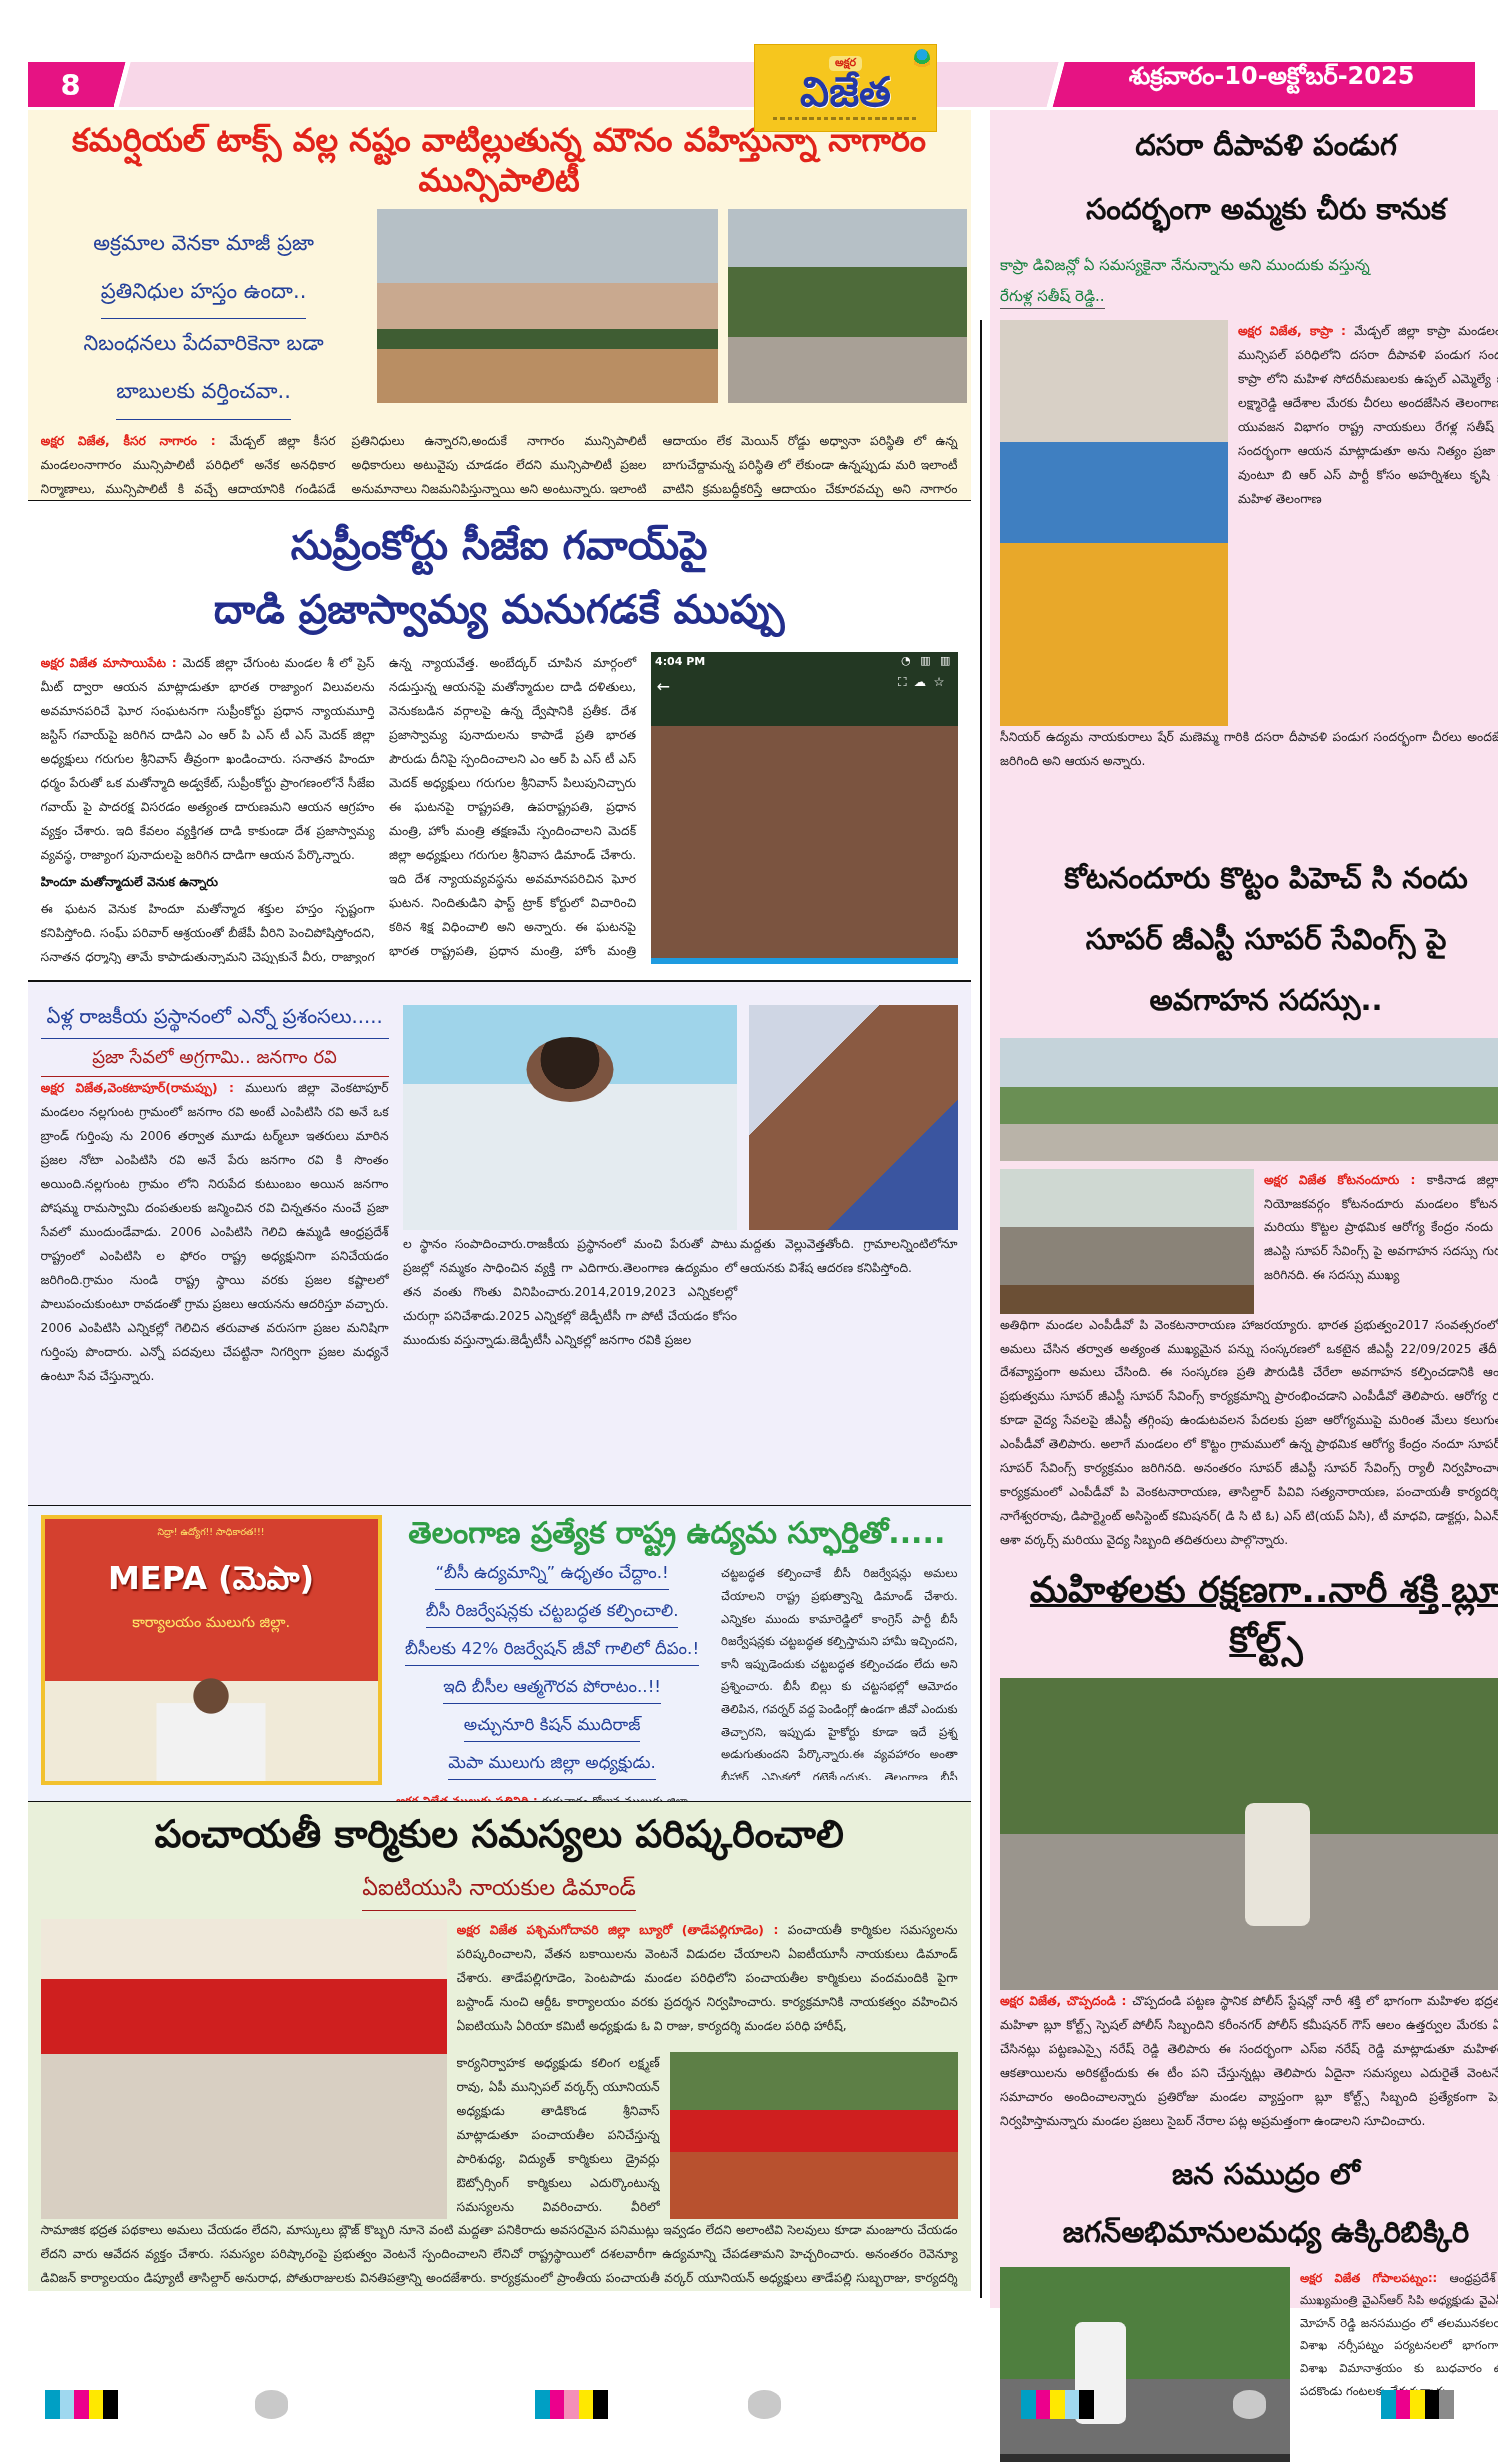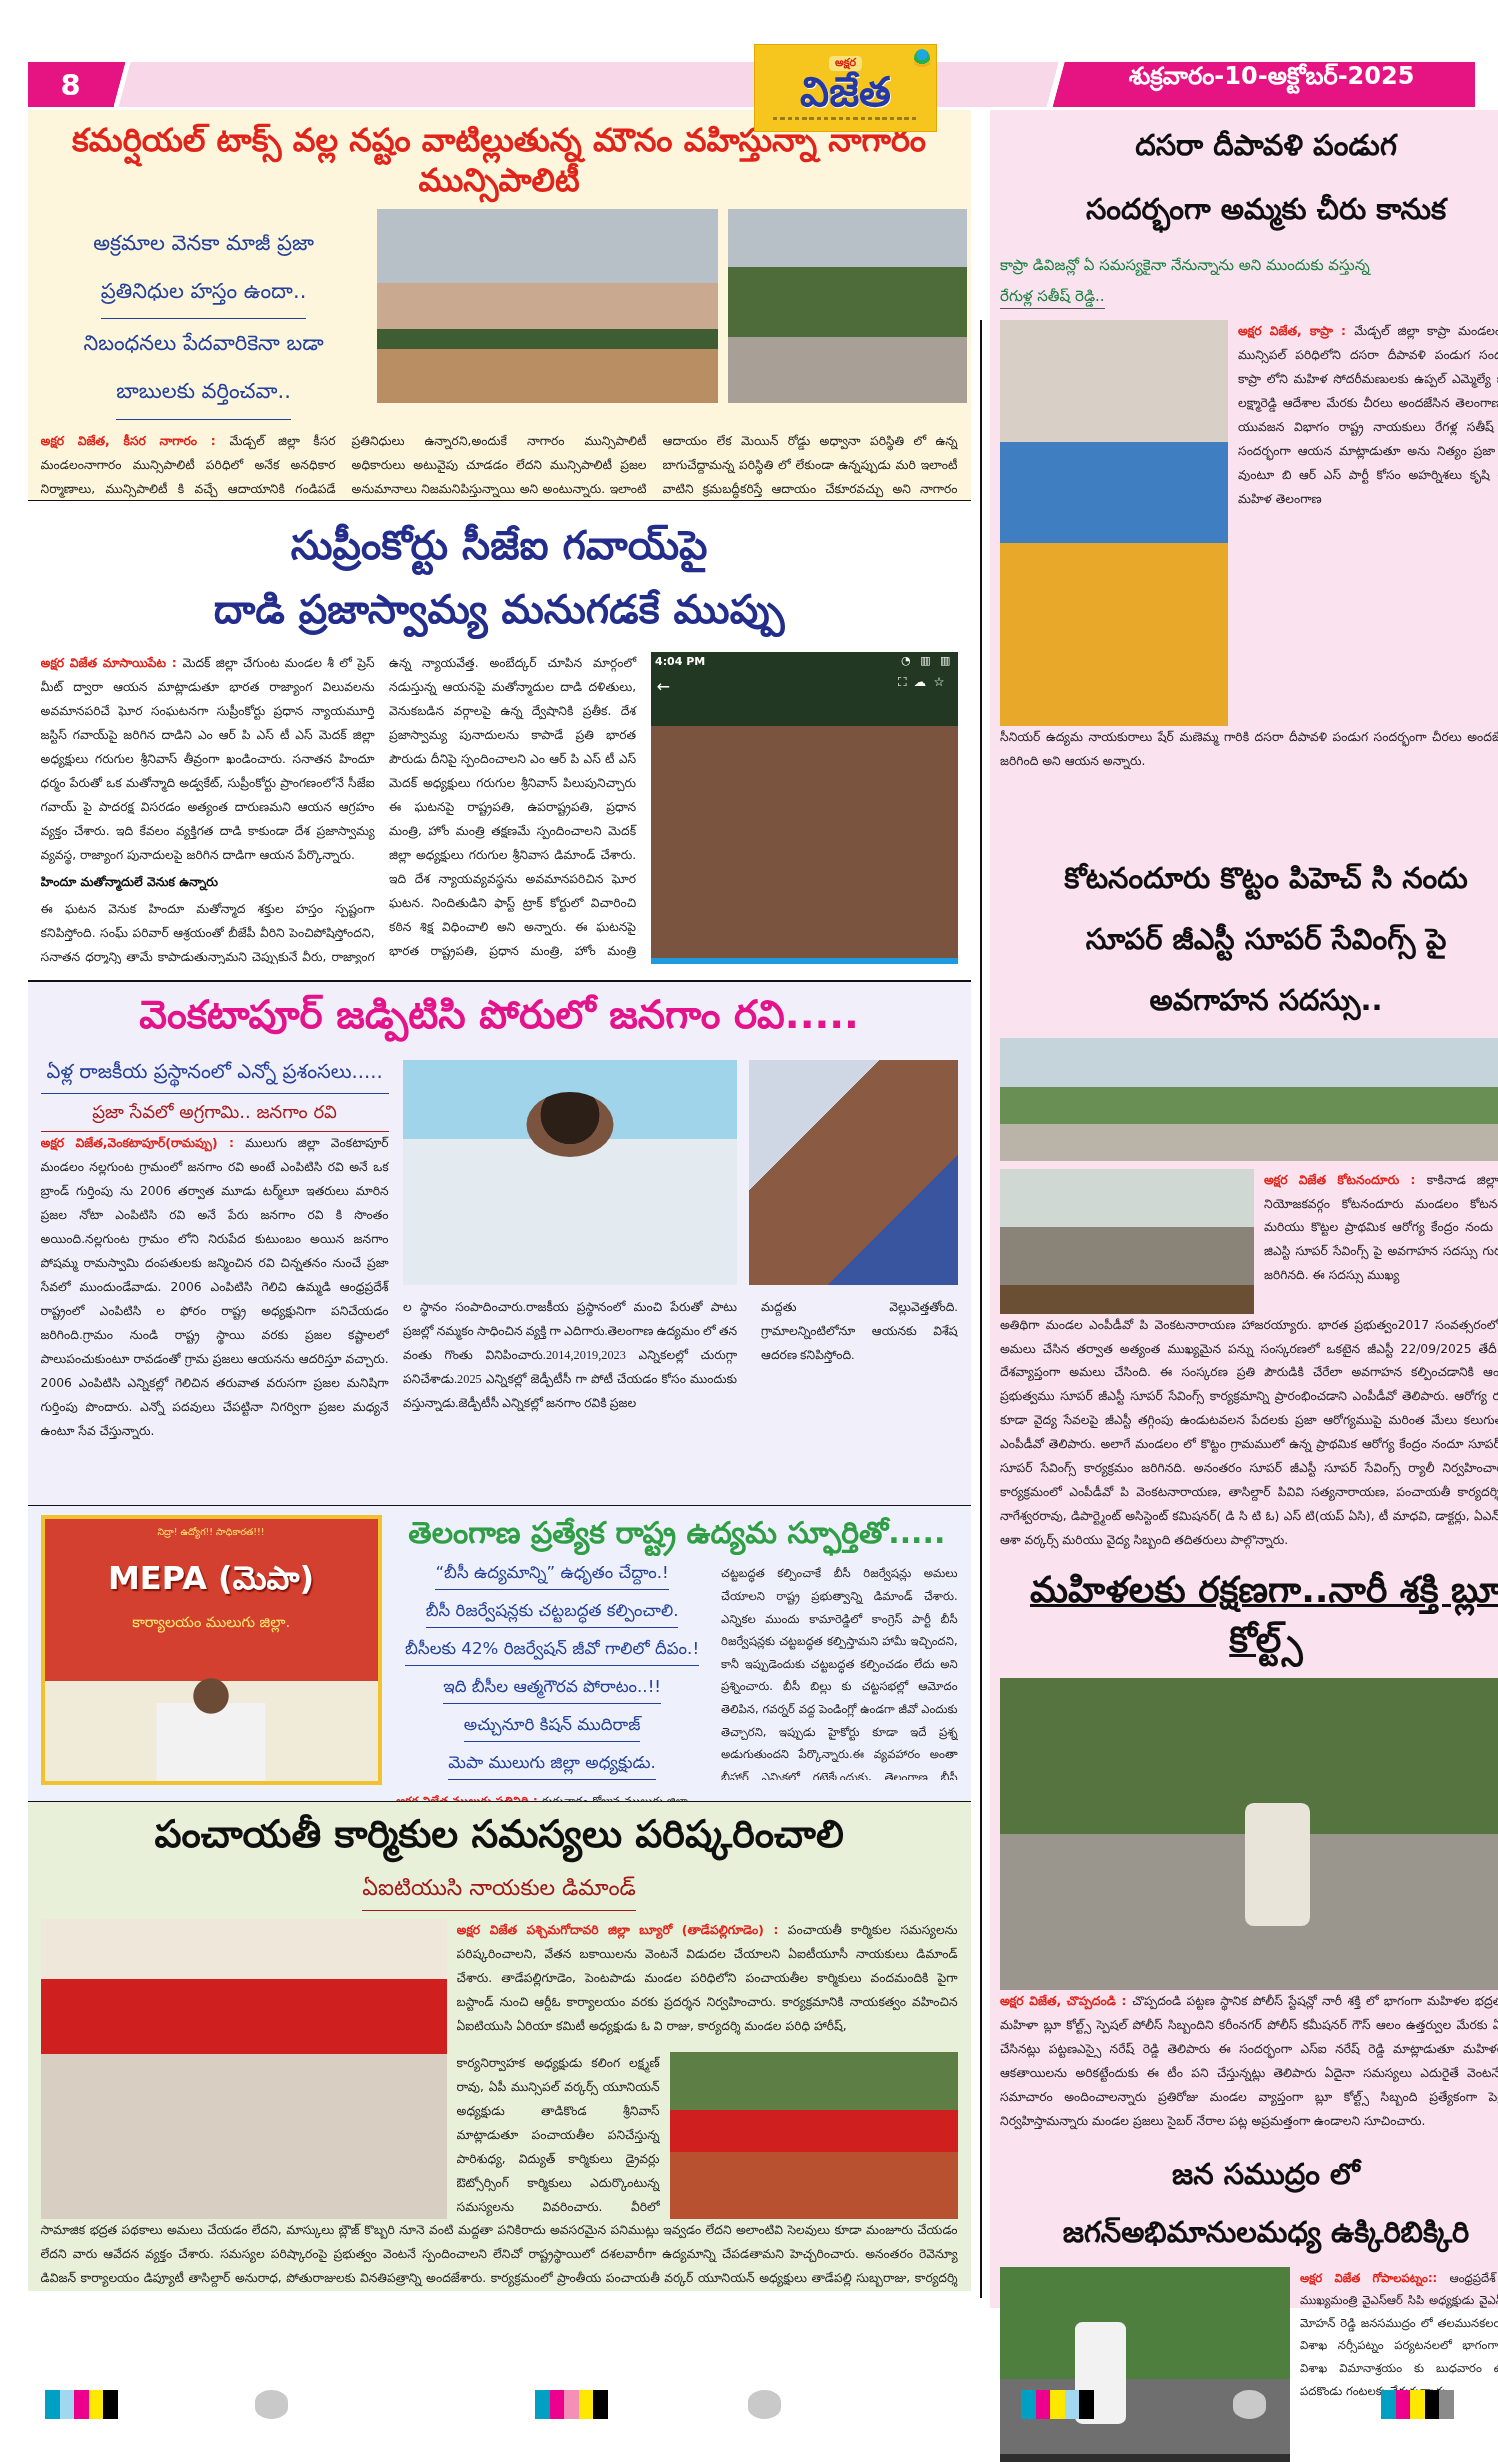--- a/index.html
+++ b/index.html
@@ -53,21 +53,21 @@
   .phone-nav{position:absolute;left:5.8px;top:25px;color:#fff;font-size:16px;}
   .phone-actions{position:absolute;right:5.8px;top:23px;color:#fff;font-size:12.3px;letter-spacing:7.3px;}
 
   
   .art-c{background:#f1effa;border-top:2.2px solid #111;padding:10px 13px 4.4px 13px;height:525px;overflow:hidden;}
   .art-c .headline{color:#e4128b;font-size:39px;font-weight:bold;text-align:center;}
   .c-grid{display:grid;grid-template-columns:348px 1fr;gap:14.5px;margin-top:13px;}
   .c-sub1{color:#23409a;font-size:19.6px;text-align:center;border-bottom:1.5px solid #23409a;padding-bottom:5.8px;}
   .c-sub2{color:#a81d1d;font-size:18px;text-align:center;border-bottom:1.5px solid #a81d1d;padding-bottom:4.4px;margin-top:7.3px;}
   .c-photos{display:grid;grid-template-columns:334px 1fr;gap:11.6px;}
-  .c-lower{display:grid;grid-template-columns:334px 1fr;gap:24px;margin-top:11px;height:181px;overflow:hidden;font-family:Liberation Serif, serif;}
+  .c-lower{display:grid;grid-template-columns:334px 1fr;gap:3px;margin-top:3px;height:181px;overflow:hidden;}
   .c-col1{margin-top:8.7px;height:341px;overflow:hidden;}
 
   
   .art-d{background:#eef1fb;border-top:1.5px solid #111;padding:8.7px 13px 4.4px 13px;height:296px;overflow:hidden;}
   .d-grid{display:grid;grid-template-columns:341px 1fr;gap:14.5px;}
   .d-right .headline{color:#2f9e45;font-size:30px;font-weight:bold;text-align:center;}
   .d-inner{display:grid;grid-template-columns:312px 1fr;gap:13px;margin-top:5.8px;}
   .d-subs div{color:#23409a;font-size:16.7px;text-align:center;margin:0 auto 10px auto;border-bottom:1.5px solid #23409a;
               display:table;padding-bottom:2.9px;}
   .d-body{height:218px;overflow:hidden;font-size:11.6px;}
@@ -201,21 +201,20 @@
             <span class="phone-icons">◔ ▥ ▥</span>
             <span class="phone-nav">←</span>
             <span class="phone-actions"><span>⛶</span><span>☁</span><span>☆</span></span>
           </div>
 
         </div>
       </div>
     </article>
 
     <article class="art-c">
-      <div class="headline">వెంకటాపూర్ జడ్పిటిసి పోరులో జనగాం రవి.....</div>
       <div class="c-grid">
         <div>
           <div class="c-sub1">ఏళ్ల రాజకీయ ప్రస్థానంలో ఎన్నో ప్రశంసలు.....</div>
           <div class="c-sub2">ప్రజా సేవలో అగ్రగామి.. జనగాం రవి</div>
           <p class="body-txt c-col1" style="margin:0;">
             <span class="dateline">అక్షర విజేత,వెంకటాపూర్(రామప్పు) : </span><span>ములుగు జిల్లా వెంకటాపూర్ మండలం నల్లగుంట గ్రామంలో జనగాం రవి అంటే ఎంపిటిసి రవి అనే ఒక బ్రాండ్ గుర్తింపు ను 2006 తర్వాత మూడు టర్మ్‌లూ ఇతరులు మారిన ప్రజల నోటా ఎంపిటిసి రవి అనే పేరు జనగాం రవి కి సొంతం అయింది.నల్లగుంట గ్రామం లోని నిరుపేద కుటుంబం అయిన జనగాం పోషమ్మ రామస్వామి దంపతులకు జన్మించిన రవి చిన్నతనం నుంచే ప్రజా సేవలో ముందుండేవాడు. 2006 ఎంపిటిసి గెలిచి ఉమ్మడి ఆంధ్రప్రదేశ్ రాష్ట్రంలో ఎంపిటిసి ల ఫోరం రాష్ట్ర అధ్యక్షునిగా పనిచేయడం జరిగింది.గ్రామం నుండి రాష్ట్ర స్థాయి వరకు ప్రజల కష్టాలలో పాలుపంచుకుంటూ రావడంతో గ్రామ ప్రజలు ఆయనను ఆదరిస్తూ వచ్చారు. 2006 ఎంపిటిసి ఎన్నికల్లో గెలిచిన తరువాత వరుసగా ప్రజల మనిషిగా గుర్తింపు పొందారు. ఎన్నో పదవులు చేపట్టినా నిగర్విగా ప్రజల మధ్యనే ఉంటూ సేవ చేస్తున్నారు.</span>
           </p>
         </div>
         <div>
           <div class="c-photos">

